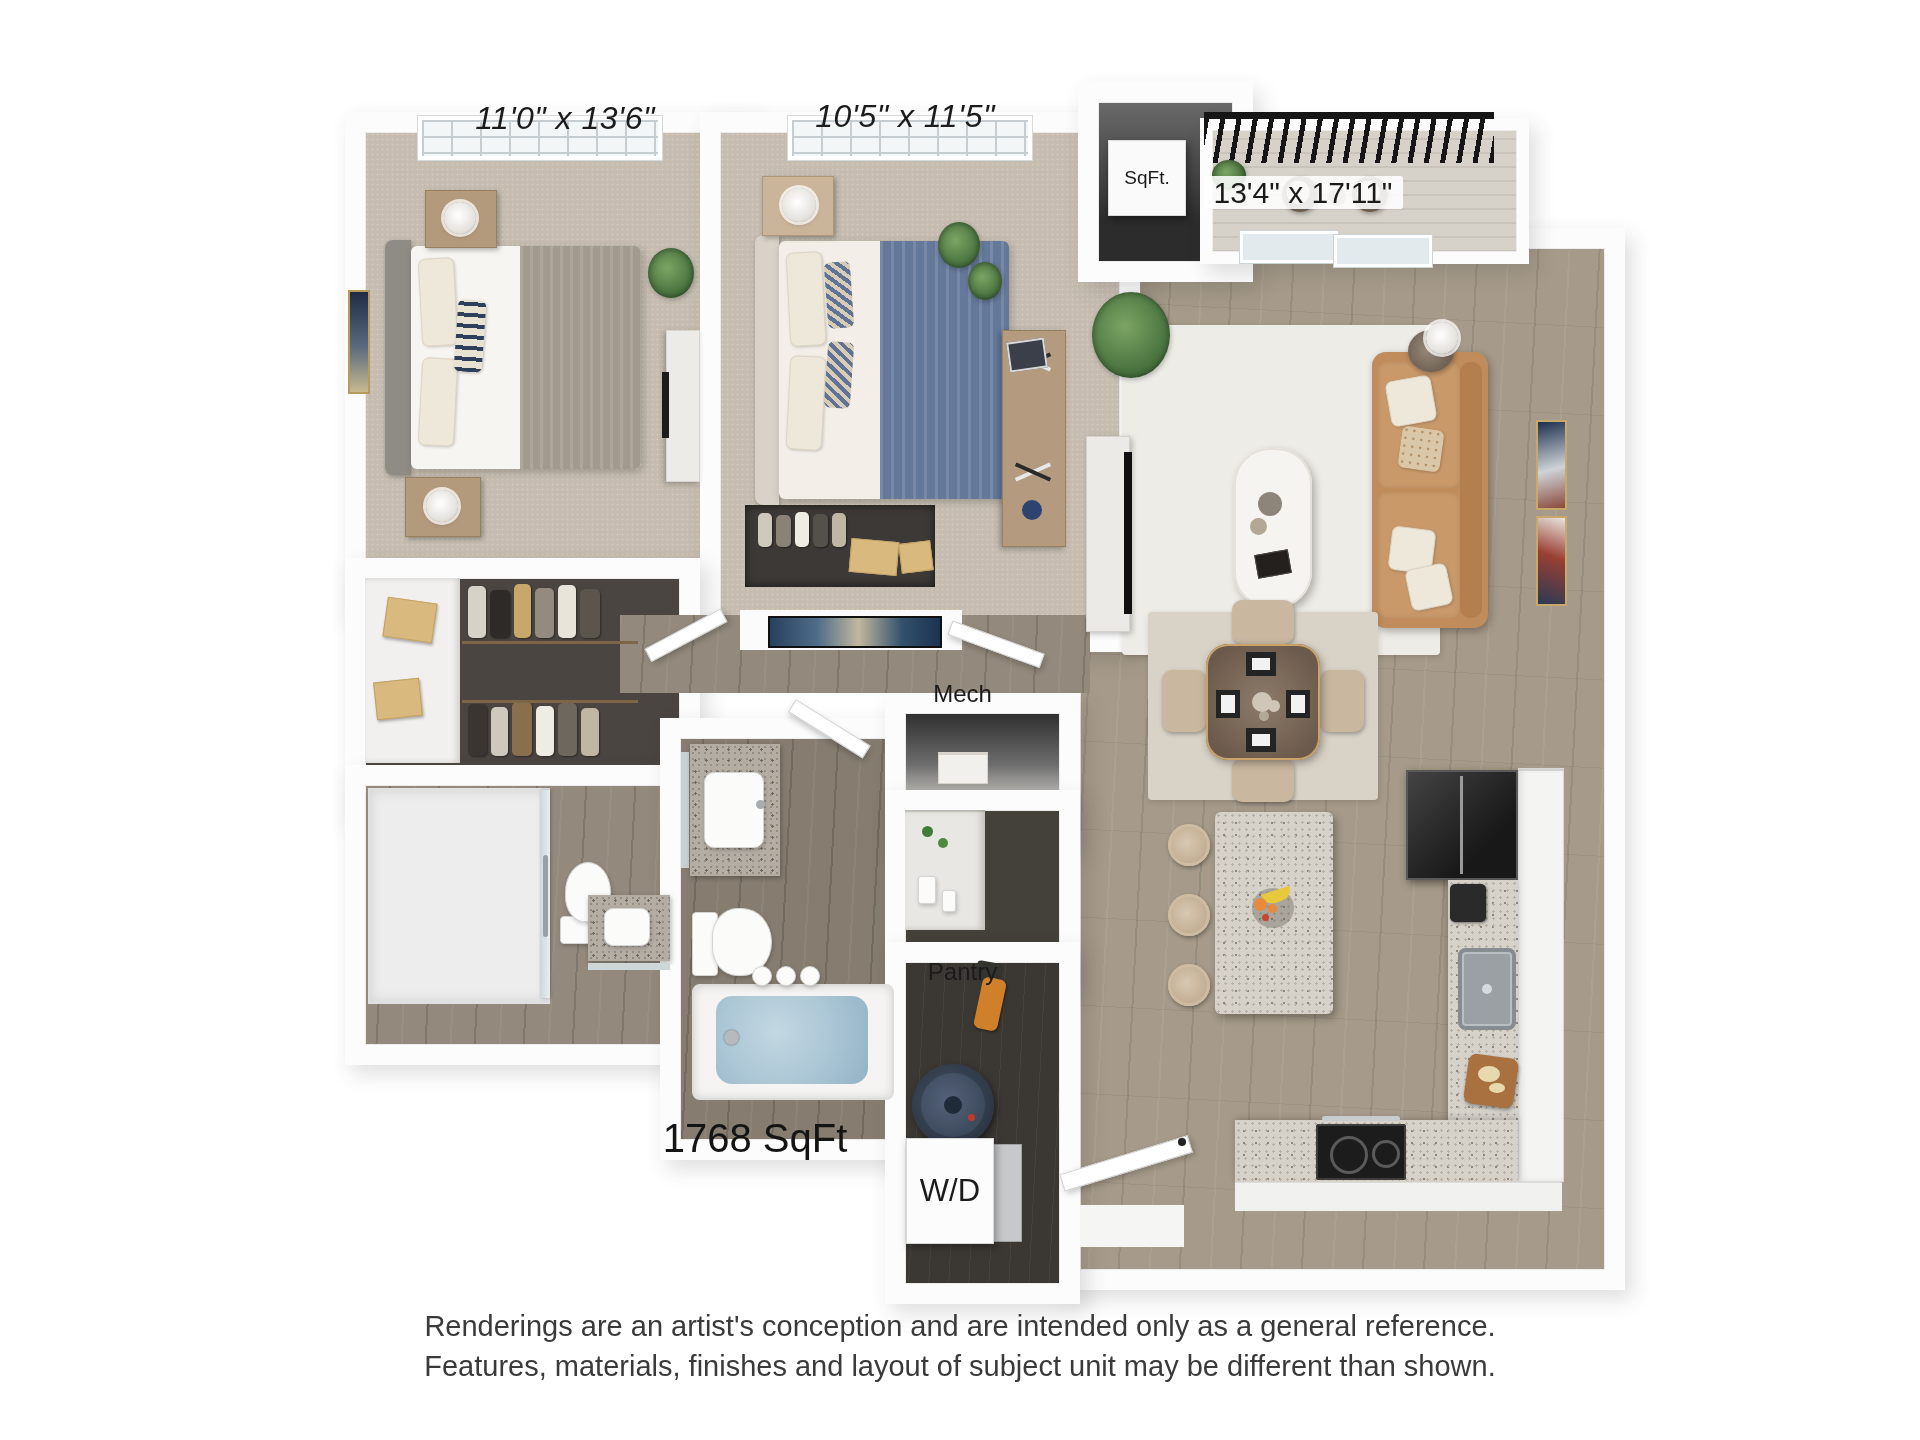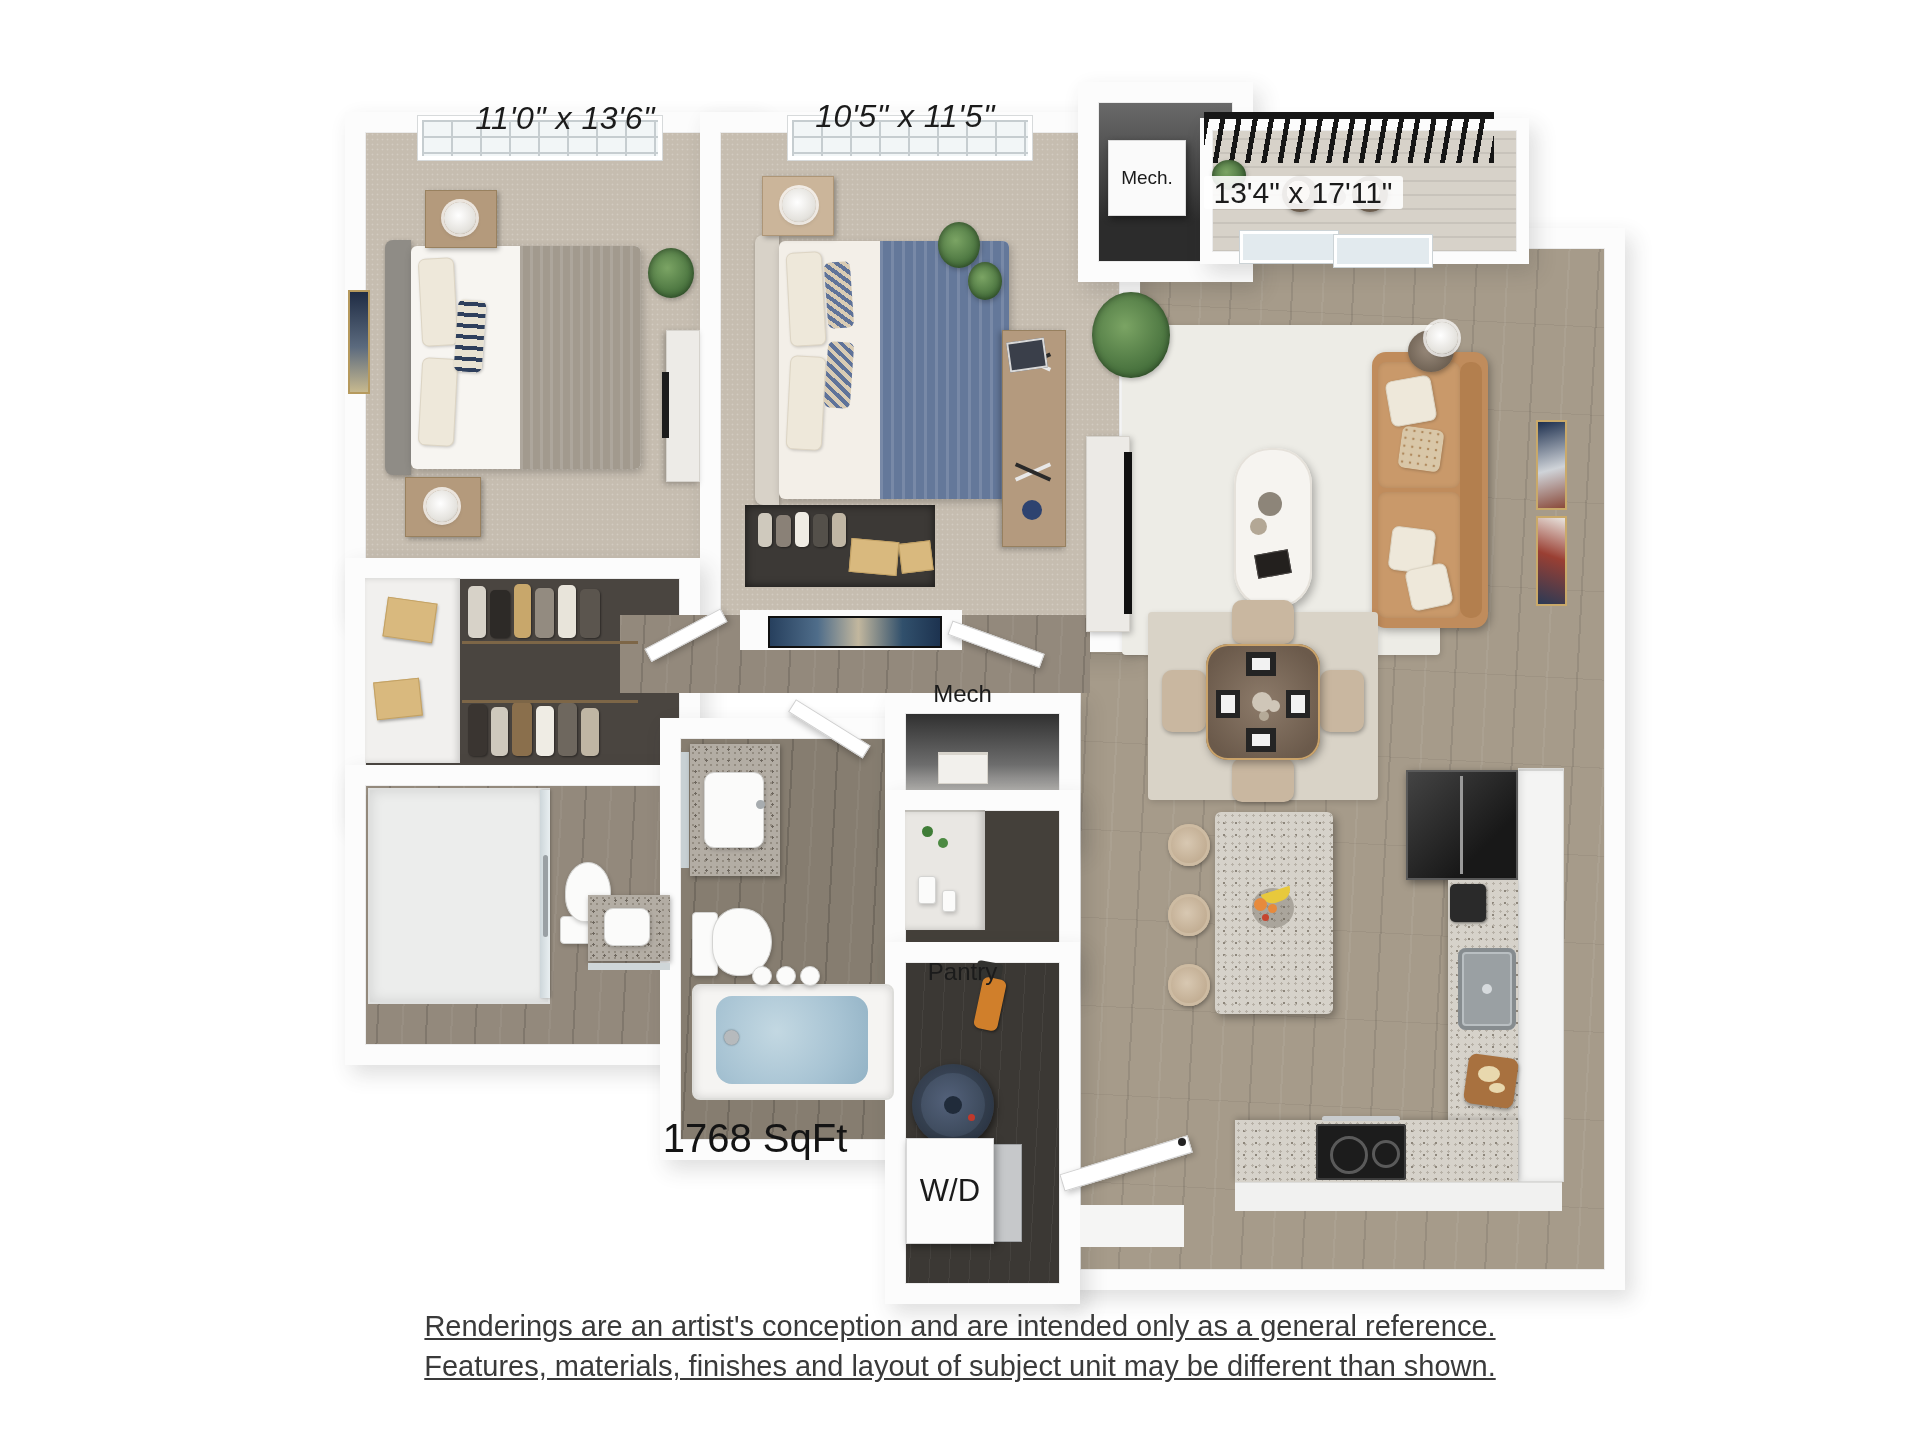--- a/index.html
+++ b/index.html
@@ -57,21 +57,21 @@
   <div class="floorpatch woodDark" style="left:620px;top:615px;width:470px;height:78px;"></div>
 
   <div class="room room-low wood" style="left:1060px;top:228px;width:525px;height:1022px;"></div>
 
   <div class="room carpet" style="left:345px;top:112px;width:375px;height:466px;"></div>
 
   <div class="room carpet" style="left:700px;top:112px;width:400px;height:500px;"></div>
 
   <div class="room" style="left:1078px;top:82px;width:135px;height:160px;background:linear-gradient(180deg,#6a6a6a,#2c2c2c 75%);"></div>
   <div class="furn" style="left:1108px;top:140px;width:76px;height:74px;background:#fafafa;border:1px solid #dcdcdc;box-shadow:2px 3px 7px rgba(0,0,0,.45);display:flex;align-items:center;justify-content:center;font-size:19px;color:#1b1b1b;">
-      <span>Mech.</span>
+      <span>SqFt.</span>
     </div>
 
   <div class="room" style="left:1200px;top:118px;width:305px;height:122px;border-width:12px;background:#d7d2c9;background-image:repeating-linear-gradient(0deg, rgba(0,0,0,.07) 0 2px, transparent 2px 14px);"></div>
   <div class="furn railing" style="left:1204px;top:112px;width:290px;height:44px;"></div>
   <div class="furn plant" style="left:1212px;top:160px;width:34px;height:30px;"></div>
   <div class="furn" style="left:1282px;top:176px;width:36px;height:36px;border-radius:50%;background:radial-gradient(circle at 45% 45%, #d9cfbc 0 40%, #6b5d4e 42%);box-shadow:1px 2px 4px rgba(0,0,0,.3);"></div>
   <div class="furn" style="left:1352px;top:176px;width:36px;height:36px;border-radius:50%;background:radial-gradient(circle at 45% 45%, #d9cfbc 0 40%, #6b5d4e 42%);box-shadow:1px 2px 4px rgba(0,0,0,.3);"></div>
   <div class="furn" style="left:1328px;top:188px;width:18px;height:18px;border-radius:50%;background:#99928a;"></div>
 
   <div class="furn glass" style="left:1240px;top:231px;width:92px;height:26px;"></div>
@@ -255,18 +255,18 @@
   <div class="door" style="left:1062px;top:1174px;width:132px;height:16px;transform:rotate(-17deg);transform-origin:left center;"></div>
   <div class="furn" style="left:1178px;top:1138px;width:8px;height:8px;border-radius:50%;background:#222;z-index:6;"></div>
 
   <div class="lbl dim" style="left:415px;top:100px;width:300px;">11'0" x 13'6"</div>
   <div class="lbl dim" style="left:755px;top:98px;width:300px;">10'5" x 11'5"</div>
   <div class="lbl dim-straight" style="left:1178px;top:176px;width:250px;"><span class="chip">13'4" x 17'11"</span></div>
   <div class="lbl roomname" style="left:905px;top:680px;width:115px;">Mech</div>
   <div class="lbl roomname" style="left:885px;top:958px;width:155px;">Pantry</div>
   <div class="lbl" style="left:640px;top:1116px;width:230px;font-size:40px;color:#141414;">1768 SqFt</div>
 
-  <div class="footer" style="top:1306px;text-decoration:underline;">
+  <div class="footer" style="top:1306px;">
     <div>Renderings are an artist's conception and are intended only as a general reference.</div>
     <div>Features, materials, finishes and layout of subject unit may be different than shown.</div>
   </div>
 
 </div>
 
 </body></html>

